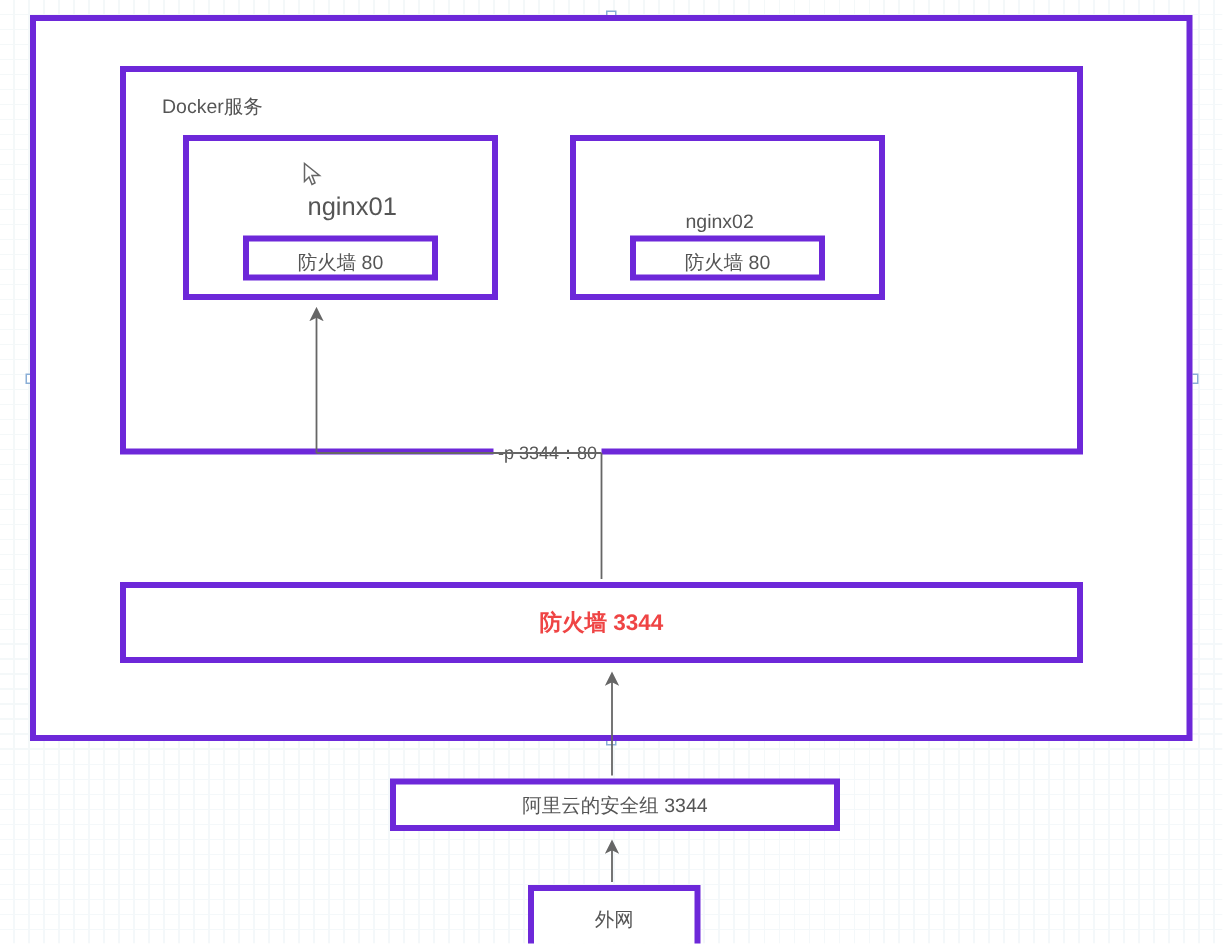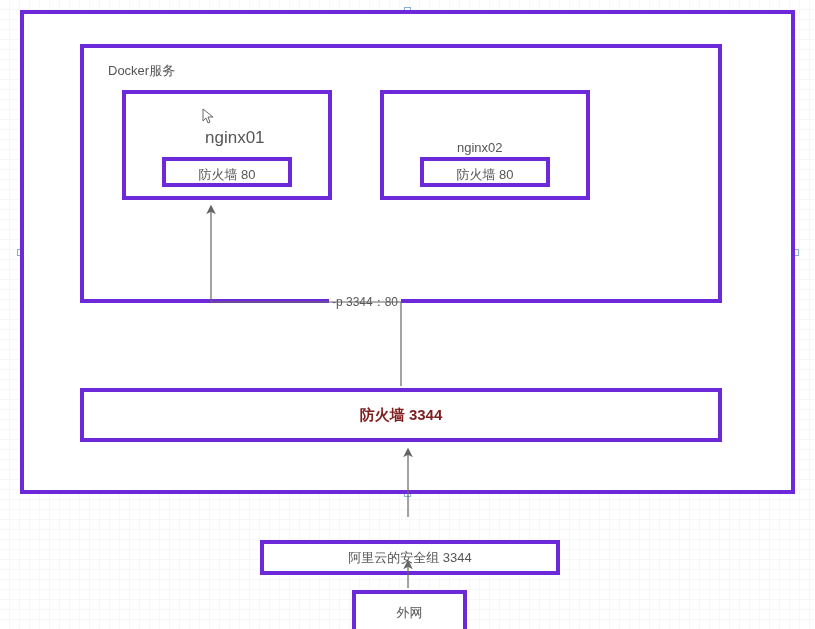--- a/index.html
+++ b/index.html
@@ -45,26 +45,26 @@
     .nginx01-inner { left: 162px; top: 157px; width: 130px; height: 30px; text-align: center; padding-top: 5px; }
     .nginx02 {
       left: 380px; top: 90px; width: 210px; height: 110px;
     }
     .nginx02-title { position: absolute; left: 457px; top: 128px; font-size: 13px; margin-top: 12px; }
     .nginx02-inner { left: 420px; top: 157px; width: 130px; height: 30px; text-align: center; padding-top: 5px; }
     
     .fw3344 {
       left: 80px; top: 388px; width: 642px; height: 54px;
       display: flex; align-items: center; justify-content: center;
-      font-weight: bold; font-size: 15px; color: #7f1d1d;
+      font-weight: bold; font-size: 15px; color: #ef4444;
     }
     
     .secgrp {
       left: 260px; top: 519px; width: 300px; height: 35px;
-      display: flex; align-items: center; justify-content: center; margin-top: 21px;
+      display: flex; align-items: center; justify-content: center;
     }
     
     .extnet {
       left: 352px; top: 590px; width: 115px; height: 49px;
       text-align: center; padding-top: 10px;
     }
     
     .portmap {
       position: absolute; left: 329px; top: 294px; font-size: 12px;
       background: #fff; padding: 0 3px;

